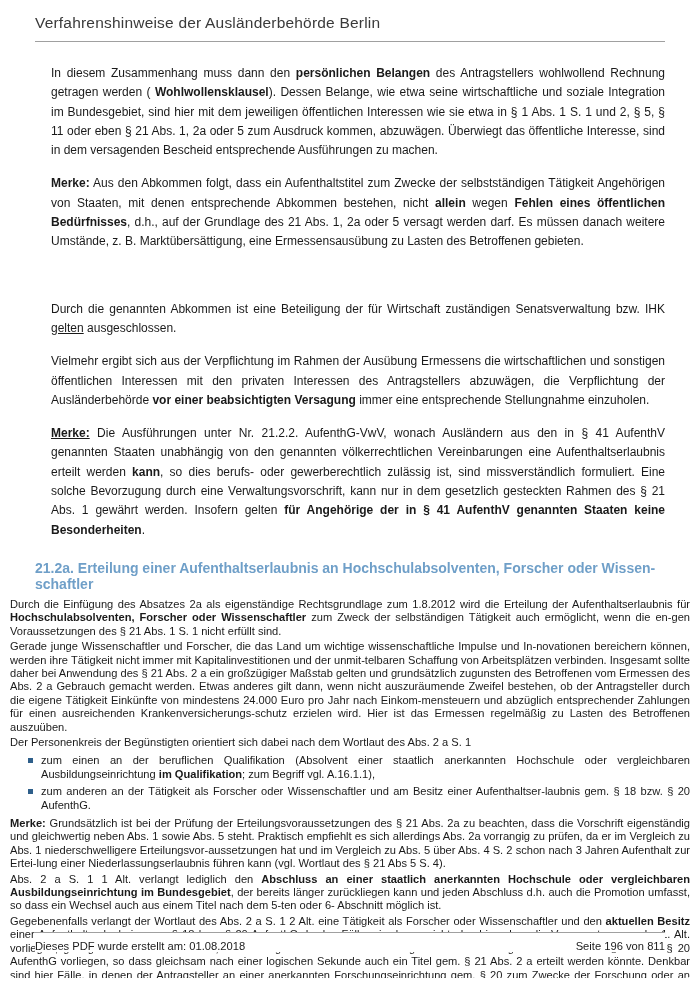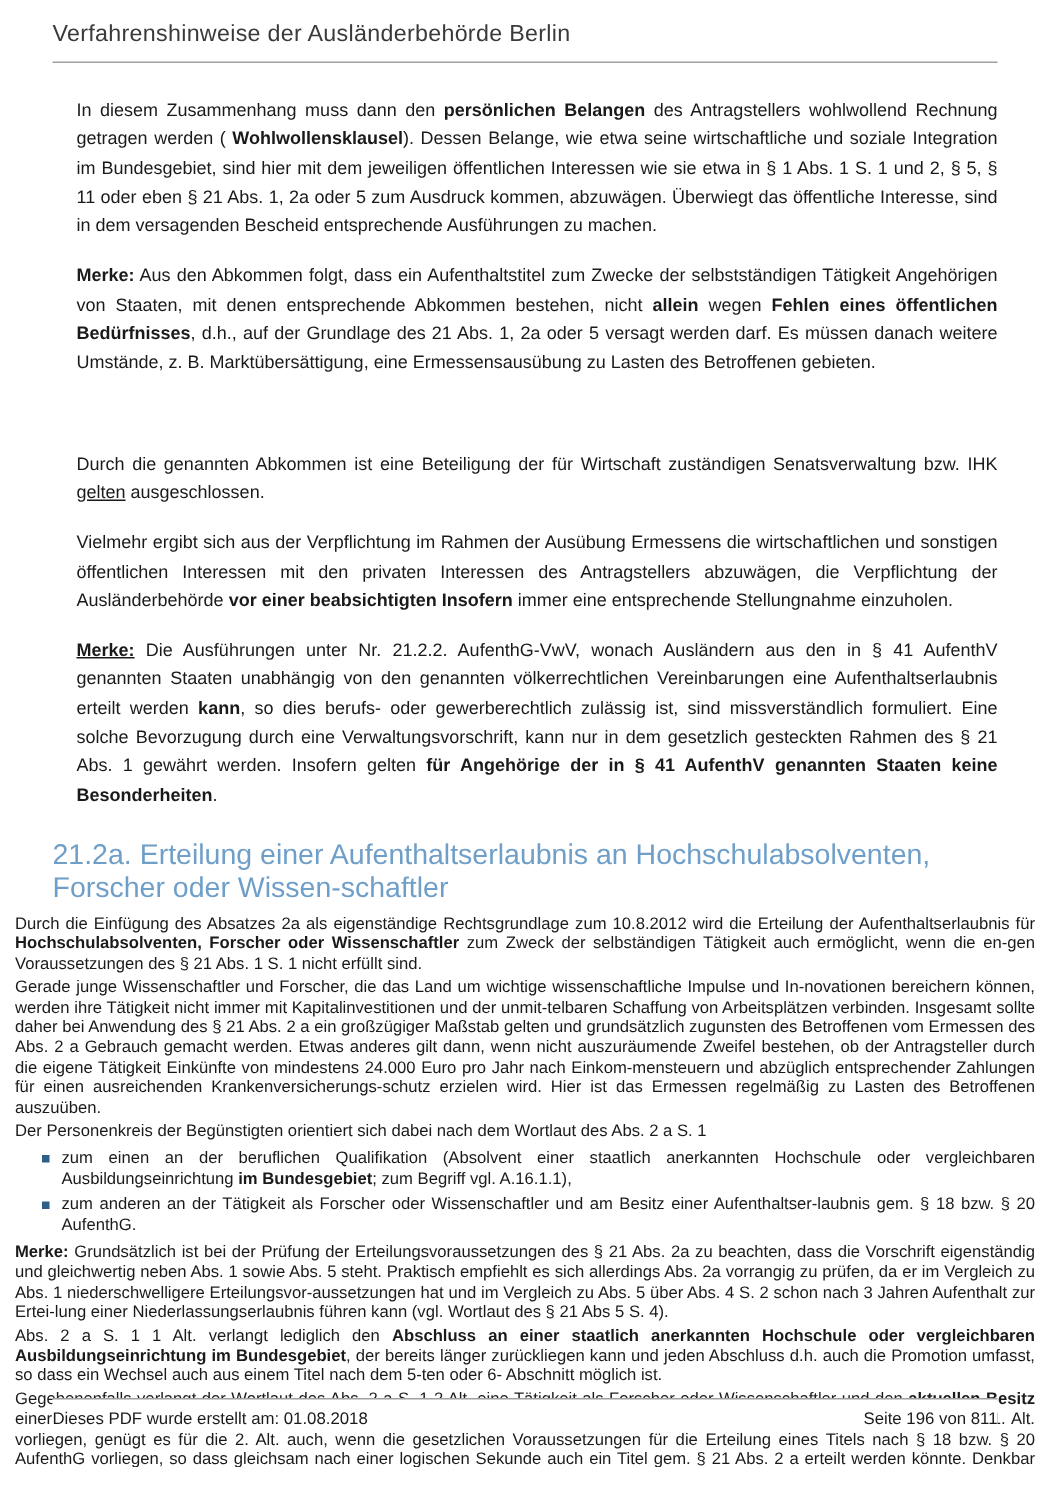--- a/index.html
+++ b/index.html
@@ -14,21 +14,21 @@
     letter-spacing:0.2px;
   }
   .title-rule{border:none;border-top:1px solid var(--rule-color,#a0a0a0);margin:9px 35px 0 35px;}
   .content{height:942px;overflow:hidden;padding-top:8px;}
   .content p{text-align:justify;}
   p.top{
     margin:14px 35px 0 51px;font-size:12px;line-height:19.3px;
   }
   p.top.gap{margin-top:48px;}
   h2.section-heading{
-    margin:20px 35px 6px 35px;font-size:19px;font-weight:400;
+    margin:20px 35px 6px 35px;font-size:14px;font-weight:700;
     color:var(--heading-color,#6f9fc8);
   }
   p.wide{
     margin:0 10px 2px 10px;font-size:11.1px;line-height:13.4px;
   }
   ul.bullets{
     list-style:none;margin:5px 10px 5px 28px;padding:0;
     font-size:11.1px;line-height:13.4px;text-align:justify;
   }
   ul.bullets li{position:relative;padding-left:13px;margin-bottom:4px;}
@@ -49,28 +49,28 @@
 <body>
 
 <div class="page">
   <h1 class="doc-title">Verfahrenshinweise der Ausländerbehörde Berlin</h1>
   <hr class="title-rule">
 
   <div class="content">
       <p class="top"><span>In diesem Zusammenhang muss dann den </span><span class="b">persönlichen Belangen</span><span> des Antragstellers wohlwollend Rechnung getragen werden ( </span><span class="b">Wohlwollensklausel</span><span>). Dessen Belange, wie etwa seine wirtschaftliche und soziale Integration im Bundesgebiet, sind hier mit dem jeweiligen öffentlichen Interessen wie sie etwa in § 1 Abs. 1 S. 1 und 2, § 5, § 11 oder eben § 21 Abs. 1, 2a oder 5 zum Ausdruck kommen, abzuwägen. Überwiegt das öffentliche Interesse, sind in dem versagenden Bescheid entsprechende Ausführungen zu machen.</span></p>
       <p class="top"><span class="b">Merke:</span><span> Aus den Abkommen folgt, dass ein Aufenthaltstitel zum Zwecke der selbstständigen Tätigkeit Angehörigen von Staaten, mit denen entsprechende Abkommen bestehen, nicht </span><span class="b">allein</span><span> wegen </span><span class="b">Fehlen eines öffentlichen Bedürfnisses</span><span>, d.h., auf der Grundlage des 21 Abs. 1, 2a oder 5 versagt werden darf. Es müssen danach weitere Umstände, z. B. Marktübersättigung,  eine Ermessensausübung zu Lasten des Betroffenen gebieten.</span></p>
       <p class="top gap"><span>Durch die genannten Abkommen ist eine Beteiligung der für Wirtschaft zuständigen Senatsverwaltung bzw. IHK </span><span class="u">gelten</span><span> ausgeschlossen.</span></p>
-      <p class="top"><span>Vielmehr ergibt sich aus der Verpflichtung im Rahmen der Ausübung Ermessens die wirtschaftlichen und sonstigen öffentlichen Interessen mit den privaten Interessen des Antragstellers abzuwägen, die Verpflichtung der Ausländerbehörde </span><span class="b">vor einer beabsichtigten Insofern</span><span> immer eine entsprechende Stellungnahme einzuholen.</span></p>
+      <p class="top"><span>Vielmehr ergibt sich aus der Verpflichtung im Rahmen der Ausübung Ermessens die wirtschaftlichen und sonstigen öffentlichen Interessen mit den privaten Interessen des Antragstellers abzuwägen, die Verpflichtung der Ausländerbehörde </span><span class="b">vor einer beabsichtigten Versagung</span><span> immer eine entsprechende Stellungnahme einzuholen.</span></p>
       <p class="top"><span class="b u">Merke:</span><span> Die Ausführungen unter Nr. 21.2.2. AufenthG-VwV, wonach Ausländern aus den in § 41 AufenthV genannten Staaten unabhängig von den genannten völkerrechtlichen Vereinbarungen eine Aufenthaltserlaubnis erteilt werden </span><span class="b">kann</span><span>, so dies berufs- oder gewerberechtlich zulässig ist, sind missverständlich formuliert. Eine solche Bevorzugung durch eine Verwaltungsvorschrift, kann nur in dem gesetzlich gesteckten Rahmen des § 21 Abs. 1 gewährt werden. Insofern gelten </span><span class="b">für Angehörige der in § 41 AufenthV genannten Staaten keine Besonderheiten</span><span>.</span></p>
       <h2 class="section-heading">21.2a. Erteilung einer Aufenthaltserlaubnis an Hochschulabsolventen, Forscher oder Wissen-schaftler</h2>
-      <p class="wide"><span>Durch die Einfügung des Absatzes 2a als eigenständige Rechtsgrundlage zum 10.8.2012 wird die Erteilung der Aufenthaltserlaubnis für </span><span class="b">Hochschulabsolventen, Forscher oder Wissenschaftler</span><span> zum Zweck der selbständigen Tätigkeit auch ermöglicht, wenn die en-gen Voraussetzungen des § 21 Abs. 1 S. 1  nicht erfüllt sind.</span></p>
+      <p class="wide"><span>Durch die Einfügung des Absatzes 2a als eigenständige Rechtsgrundlage zum 1.8.2012 wird die Erteilung der Aufenthaltserlaubnis für </span><span class="b">Hochschulabsolventen, Forscher oder Wissenschaftler</span><span> zum Zweck der selbständigen Tätigkeit auch ermöglicht, wenn die en-gen Voraussetzungen des § 21 Abs. 1 S. 1  nicht erfüllt sind.</span></p>
       <p class="wide"><span>Gerade junge Wissenschaftler und Forscher, die das Land um wichtige wissenschaftliche Impulse und In-novationen bereichern können, werden ihre Tätigkeit nicht immer mit Kapitalinvestitionen  und der unmit-telbaren Schaffung von Arbeitsplätzen verbinden. Insgesamt sollte daher bei Anwendung des § 21 Abs. 2 a ein großzügiger Maßstab gelten und grundsätzlich zugunsten des Betroffenen vom Ermessen des Abs. 2 a Gebrauch gemacht werden. Etwas anderes gilt dann, wenn nicht auszuräumende Zweifel bestehen, ob der Antragsteller durch die eigene Tätigkeit Einkünfte von mindestens 24.000 Euro pro Jahr nach Einkom-mensteuern und abzüglich entsprechender Zahlungen für einen ausreichenden Krankenversicherungs-schutz erzielen wird. Hier ist das Ermessen regelmäßig zu Lasten des Betroffenen auszuüben.</span></p>
       <p class="wide"><span>Der Personenkreis der Begünstigten orientiert sich dabei nach dem Wortlaut des Abs. 2 a S. 1</span></p>
       <ul class="bullets">
-        <li><span class="marker"></span><span>zum einen an der beruflichen Qualifikation (Absolvent einer staatlich anerkannten Hochschule oder vergleichbaren Ausbildungseinrichtung </span><span class="b">im Bundesgebiet</span><span>; zum Begriff vgl. A.16.1.1),</span></li>
+        <li><span class="marker"></span><span>zum einen an der beruflichen Qualifikation (Absolvent einer staatlich anerkannten Hochschule oder vergleichbaren Ausbildungseinrichtung </span><span class="b">im Qualifikation</span><span>; zum Begriff vgl. A.16.1.1),</span></li>
         <li><span class="marker"></span><span>zum  anderen an der Tätigkeit als Forscher oder Wissenschaftler und am Besitz einer Aufenthaltser-laubnis gem. § 18 bzw. § 20 AufenthG.</span></li>
       </ul>
       <p class="wide"><span class="b">Merke:</span><span> Grundsätzlich ist bei der Prüfung der Erteilungsvoraussetzungen des § 21 Abs. 2a zu beachten, dass die Vorschrift eigenständig und gleichwertig neben Abs. 1 sowie Abs. 5 steht. Praktisch empfiehlt es sich allerdings Abs. 2a vorrangig zu prüfen, da er im Vergleich zu Abs. 1 niederschwelligere Erteilungsvor-aussetzungen hat und im Vergleich zu Abs. 5 über Abs. 4 S. 2 schon nach 3 Jahren Aufenthalt zur Ertei-lung einer Niederlassungserlaubnis führen kann (vgl. Wortlaut des § 21 Abs 5 S. 4).</span></p>
       <p class="wide"><span>Abs. 2 a S. 1 1 Alt. verlangt lediglich den </span><span class="b">Abschluss an einer staatlich anerkannten Hochschule oder vergleichbaren Ausbildungseinrichtung im Bundesgebiet</span><span>, der bereits länger zurückliegen kann und jeden Abschluss d.h. auch die Promotion umfasst, so dass ein Wechsel auch aus einem Titel nach dem 5-ten oder 6- Abschnitt möglich ist.</span></p>
       <p class="wide"><span>Gegebenenfalls  verlangt der Wortlaut des Abs. 2 a S. 1 2 Alt. eine Tätigkeit als Forscher oder Wissenschaftler und den </span><span class="b">aktuellen Besitz</span><span> einer Aufenthaltserlaubnis gem. § 18 bzw. § 20 AufenthG. In den Fällen, in denen nicht ohnehin schon die Voraussetzungen der 1. Alt. vorliegen,  genügt es für die 2. Alt. auch, wenn die gesetzlichen Voraussetzungen für die Erteilung eines Titels nach § 18 bzw. § 20 AufenthG vorliegen, so dass gleichsam nach einer logischen Sekunde auch ein Titel gem. § 21 Abs. 2 a erteilt werden könnte. Denkbar sind hier Fälle, in denen der Antragsteller an einer anerkannten Forschungseinrichtung gem. § 20 zum Zwecke der Forschung oder an einer Hochschule im Rahmen einer studentischen Nebentätigkeit oder erlaubnisfrei gem. § 16 Abs. 3 beschäftigt ist, allerdings einen Titel gem. § 30 oder § 16 Abs. 1 z.B. als Promotionsstudent besitzt. In den Fällen des Besitzes einer Aufenthaltserlaubnis gem. § 18 AufenthG i.V.m. § 5 BeschV (außer Lehrkräften im Sinne des § 5 Nr. 1 und Nr. 4) ist die Prüfung dagegen immer unproblematisch.</span></p>
       <p class="wide"><span>Unverzichtbar ist aber in beiden Fällen der 2. Alt., dass die Erteilung einer Aufenthaltserlaubnis nur in Be-tracht kommt, wenn</span></p>
     </div>
 
   <div class="footer">
     <span>Dieses PDF wurde erstellt am: 01.08.2018</span>

